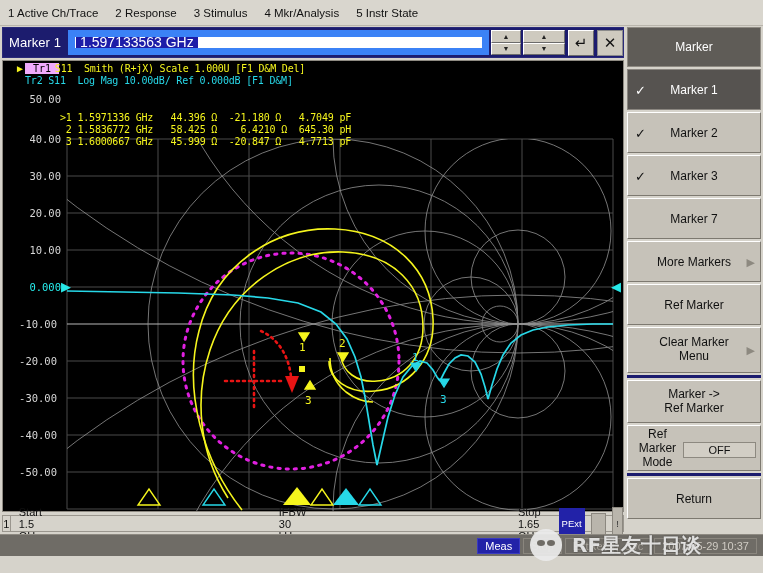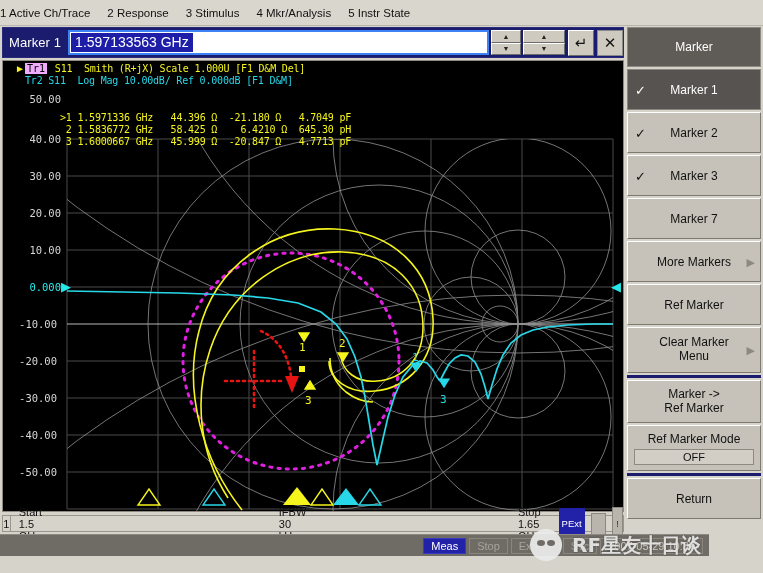--- a/index.html
+++ b/index.html
@@ -6,30 +6,30 @@
   body{
     width:763px;height:573px;overflow:hidden;position:relative;
     font-family:"Liberation Sans","DejaVu Sans",sans-serif;
     -webkit-font-smoothing:none;
   }
   #app{position:absolute;inset:0;background:#d6d3cb;}
 
   
   #menubar{position:absolute;left:0;top:0;width:763px;height:26px;
     background:#d9d6ce;border-bottom:1px solid #b9b5ac;
-    display:flex;align-items:center;box-sizing:border-box;}
+    display:flex;align-items:center;padding-left:8px;box-sizing:border-box;}
   #menubar .mi{font-size:11.5px;color:#111;margin-right:17px;white-space:nowrap;cursor:default;}
 
   
   #entrybar{position:absolute;left:2px;top:27px;width:622px;height:31px;
     background:#1c1c6e;border:1px solid #2a2a7a;box-sizing:border-box;
     display:flex;align-items:center;}
   #entrylabel{color:#fff;font-size:13px;padding:0 7px 0 6px;white-space:nowrap;
     letter-spacing:.1px;}
-  #entryfield{flex:1;height:25px;background:#fff;border:2px solid #3b82f6;
+  #entryfield{flex:1;height:25px;background:#fff;border:7px solid #3b82f6;
     display:flex;align-items:center;box-sizing:border-box;overflow:hidden;}
   #entryvalue{background:#1d1da8;color:#fff;font-size:14px;padding:1px 4px 2px 4px;
     white-space:nowrap;margin-left:1px;}
   .spin{width:30px;height:25px;display:flex;flex-direction:column;margin-left:2px;}
   .spin > div{flex:1;background:#cecabf;border:1px solid #fff;border-right-color:#6b6b6b;
     border-bottom-color:#6b6b6b;display:flex;align-items:center;justify-content:center;
     font-size:7px;line-height:1;color:#222;box-sizing:border-box;}
   .spin2{width:42px;}
   .ebtn{width:26px;height:26px;margin-left:3px;background:#cecabf;
     border:1px solid #fff;border-right-color:#6b6b6b;border-bottom-color:#6b6b6b;
@@ -38,41 +38,41 @@
   .ebtn.flat{background:#cecabf;border:1px solid #8a8a8a;}
 
   
   #graphwrap{position:absolute;left:2px;top:60px;width:622px;height:452px;
     background:#000;border:1px solid #8e8a82;box-sizing:border-box;}
   #graph{position:absolute;inset:0;}
   .tr-line{position:absolute;font-family:"DejaVu Sans Mono","Liberation Mono",monospace;
     font-size:10px;white-space:pre;letter-spacing:-0.2px;}
   #tr1line{left:22px;top:2px;color:#f5f51d;}
   #tr1box{position:absolute;left:22px;top:2px;background:#f0abfc;color:#000;
-    padding:0 2px;font-family:"DejaVu Sans Mono","Liberation Mono",monospace;font-size:10px;}
+    padding:0 8px;font-family:"DejaVu Sans Mono","Liberation Mono",monospace;font-size:10px;}
   #tr1arrow{position:absolute;left:12px;top:3px;color:#f5f51d;font-size:10px;line-height:10px;}
   #tr2line{left:22px;top:14px;color:#27d8e8;}
   .mk-row{position:absolute;font-family:"DejaVu Sans Mono","Liberation Mono",monospace;
     font-size:10px;color:#f5f51d;white-space:pre;letter-spacing:-0.2px;}
   .ylab{position:absolute;font-family:"DejaVu Sans Mono","Liberation Mono",monospace;
     font-size:10.5px;color:#d8d8d8;text-align:right;width:54px;}
   .ylab.zero{color:#27f0f0;}
   #zeroarrow{position:absolute;color:#27e8e8;font-size:13px;line-height:1;}
   #rightarrow{position:absolute;color:#27e8e8;font-size:13px;line-height:1;}
 
   
   #infobar{position:absolute;left:2px;top:515px;width:622px;height:17px;
     background:#d6d3cb;border:1px solid #9a968e;box-sizing:border-box;
     display:flex;align-items:center;font-size:11px;color:#111;}
   #infobar .chn{width:14px;text-align:center;border-right:1px solid #9a968e;height:100%;
     display:flex;align-items:center;justify-content:center;}
   #infobar .seg{padding-left:8px;}
   .pill{background:#2222a8;color:#fff;font-size:9.5px;padding:10px 3px;margin-left:6px;}
   .pill.grey{background:#b9b5ac;color:#333;border:1px solid #8c8880;}
-  #statusbar{position:absolute;left:0;top:534px;width:709px;height:22px;
+  #statusbar{position:absolute;left:0;top:534px;width:763px;height:22px;
     background:#6f6c66;border-top:1px solid #8e8a82;display:flex;align-items:center;
     justify-content:flex-end;padding-right:6px;box-sizing:border-box;}
   .sbtn{font-size:11px;color:#a8a49c;background:#6f6c66;border:1px solid #8a867e;
     padding:1px 7px;margin-left:3px;}
   .sbtn.on{background:#2222a8;color:#fff;border-color:#3a3ac0;}
   .sbtn.date{color:#cfcbc3;}
 
   
   #softkeys{position:absolute;left:627px;top:27px;width:134px;height:508px;}
   #sk-title{height:40px;background:#5f5c57;color:#fff;font-size:12px;
@@ -336,21 +336,21 @@
 Menu</span>
       <span class="arrow">▶</span>
     </div>
     <div class="skgap"></div>
 
     <div class="sk" style="height:43px;">
       <span class="lines" style="white-space:pre-line;">Marker -&gt;
 Ref Marker</span>
     </div>
 
-    <div class="sk" style="height:46px;flex-direction:column;justify-content:center;">
+    <div class="sk" style="height:46px;flex-direction:row;justify-content:center;">
       <span>Ref Marker Mode</span>
       <span class="sub">OFF</span>
     </div>
     <div class="skgap"></div>
 
     <div class="sk" style="height:41px;">
       <span>Return</span>
     </div>
   </div>
 

